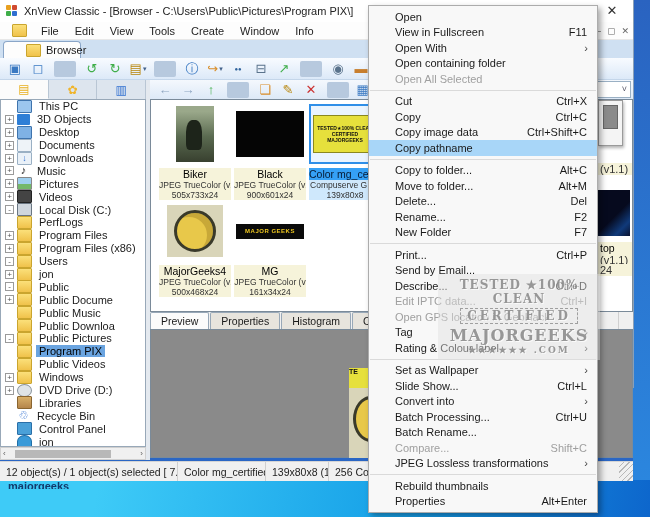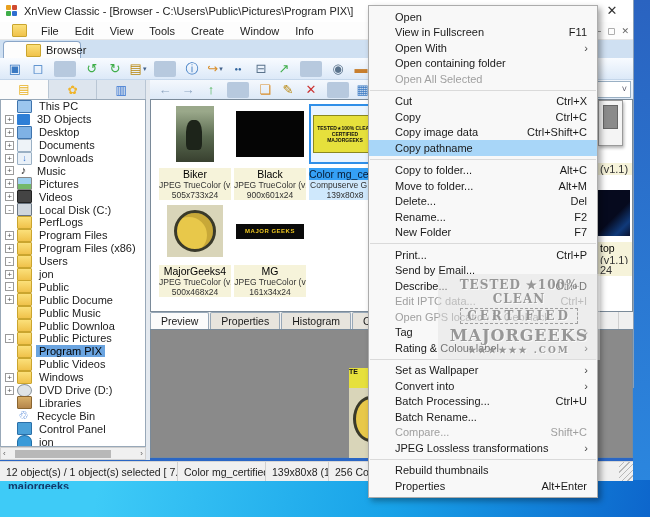--- a/index.html
+++ b/index.html
@@ -724,20 +724,25 @@
         
         
         
       </div>
       <div class="mi">
         <span class="lbl">Set as Wallpaper</span>
         <span class="sc"></span>
         <span class="arr">›</span>
       </div>
       <div class="mi">
+        <span class="lbl">Slide Show...</span>
+        <span class="sc">Ctrl+L</span>
+
+      </div>
+      <div class="mi">
         <span class="lbl">Convert into</span>
         <span class="sc"></span>
         <span class="arr">›</span>
       </div>
       <div class="mi">
         <span class="lbl">Batch Processing...</span>
         <span class="sc">Ctrl+U</span>
 
       </div>
       <div class="mi">

